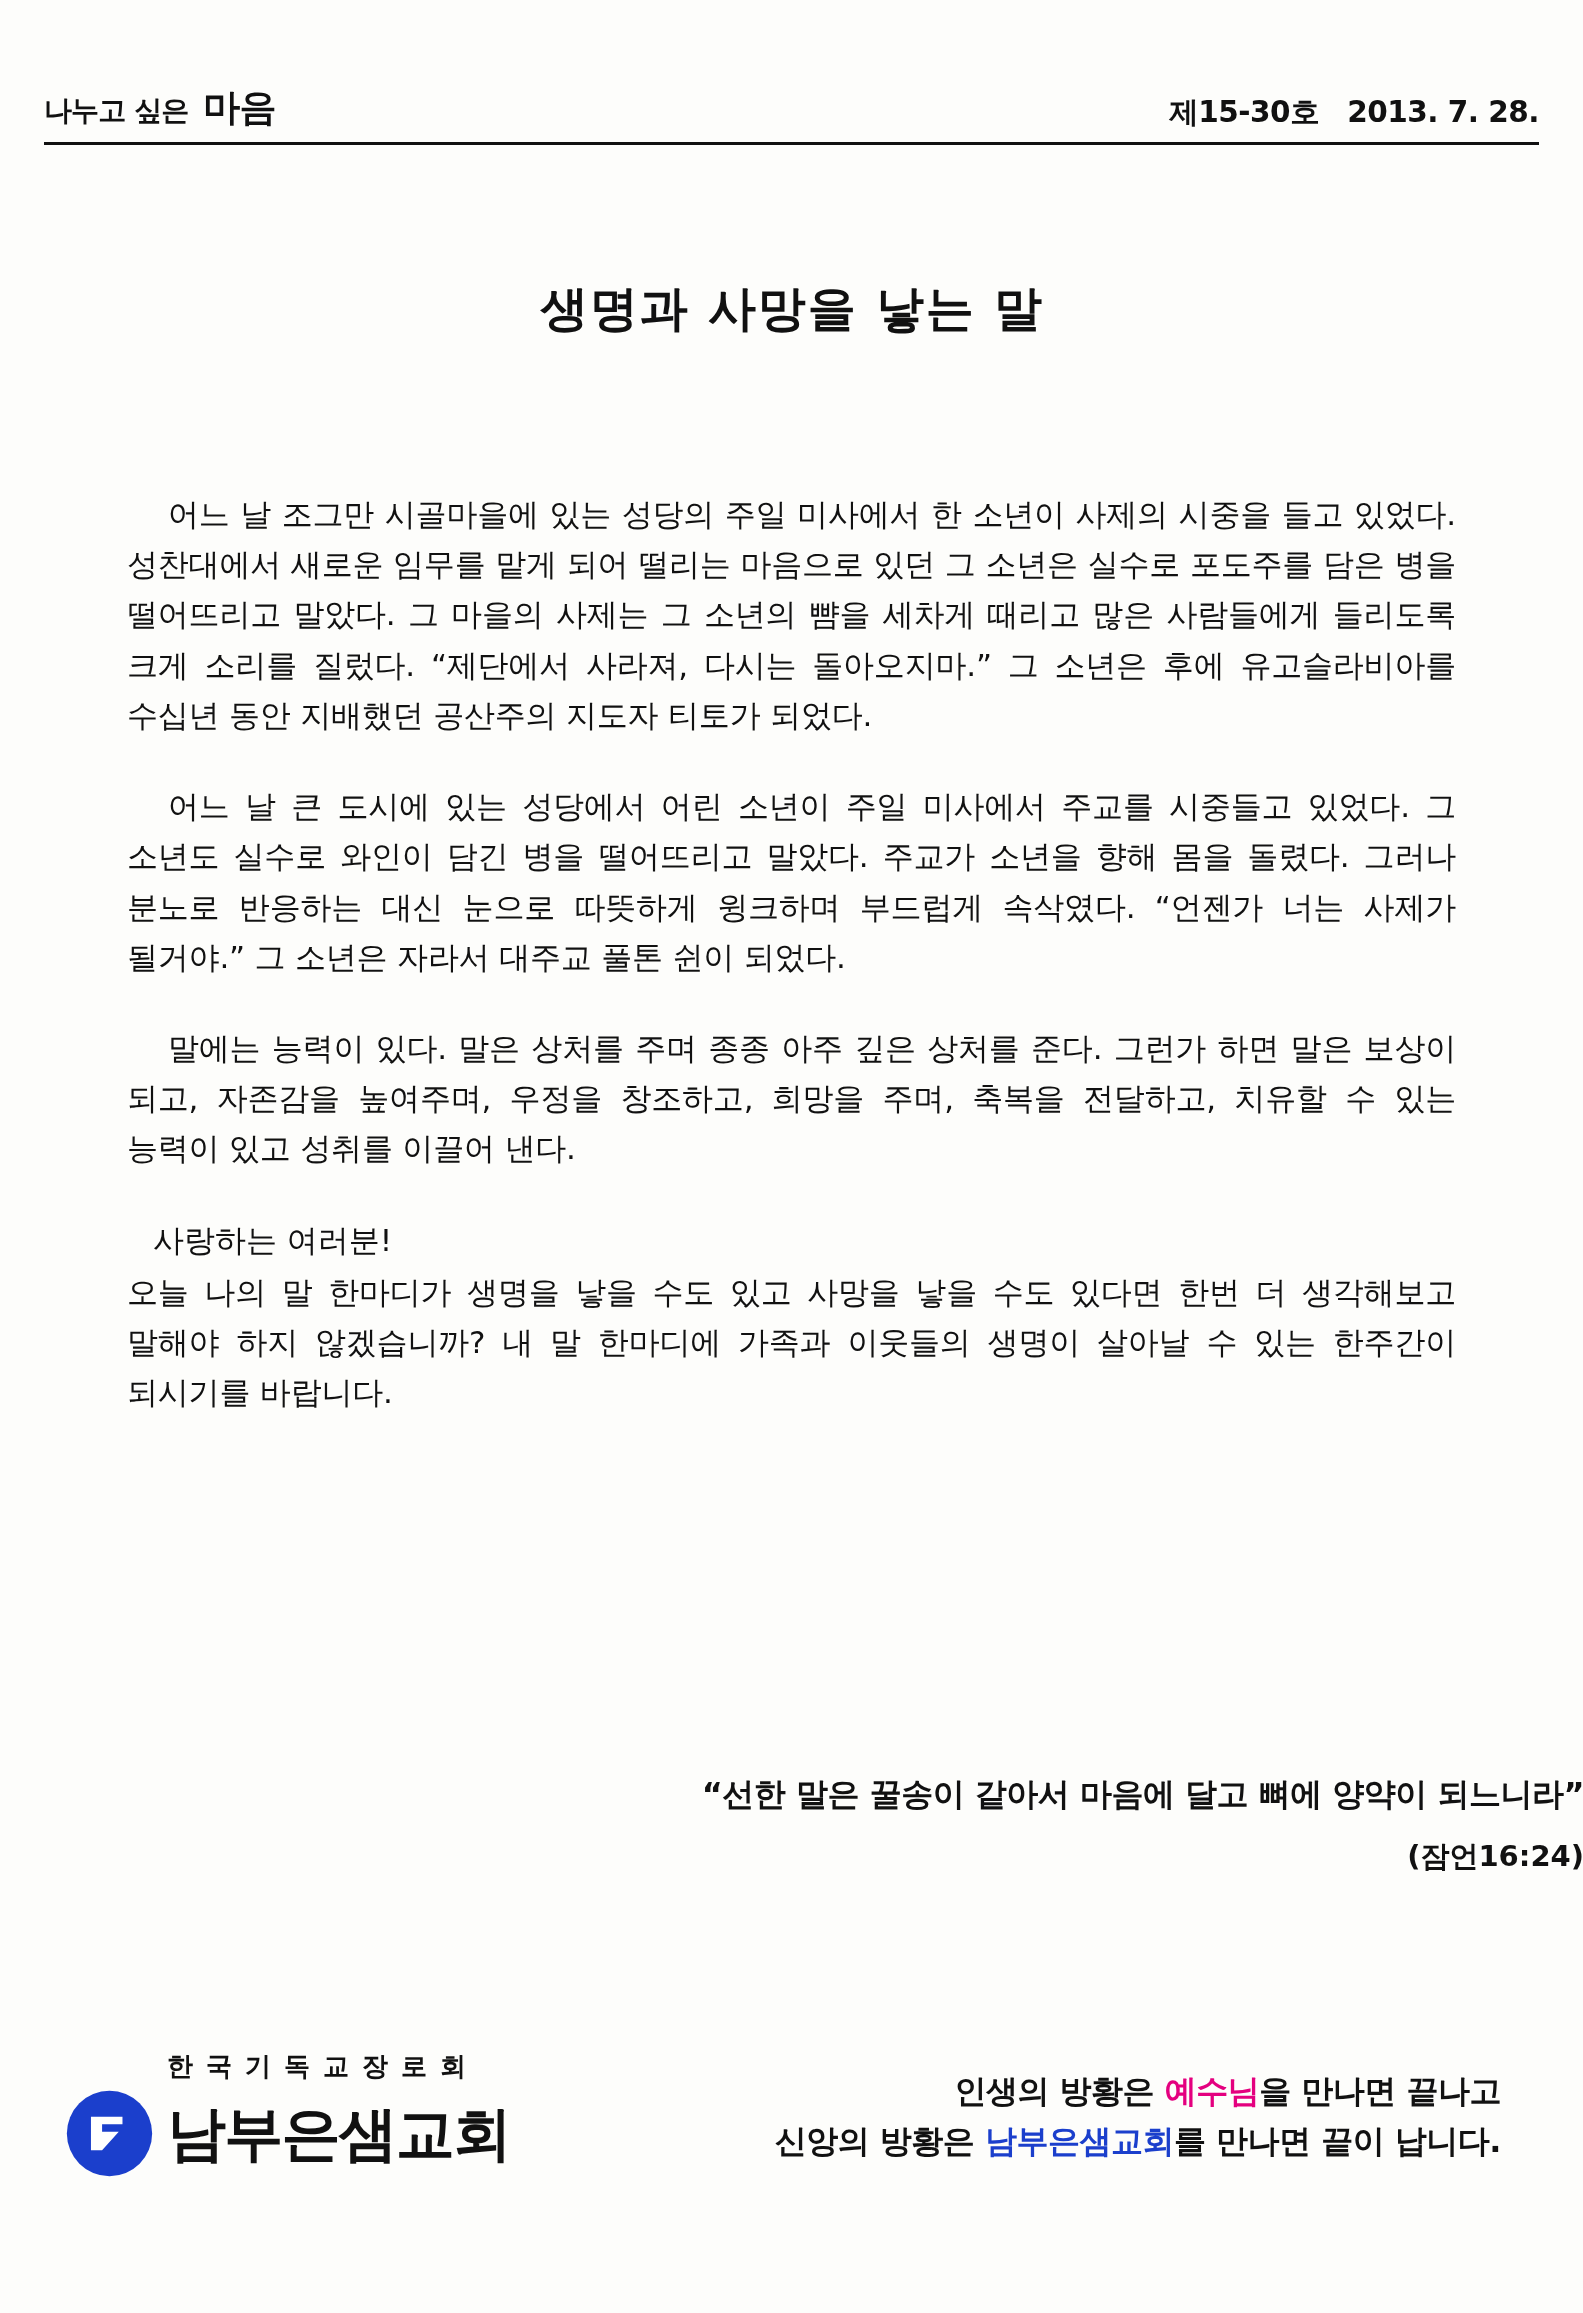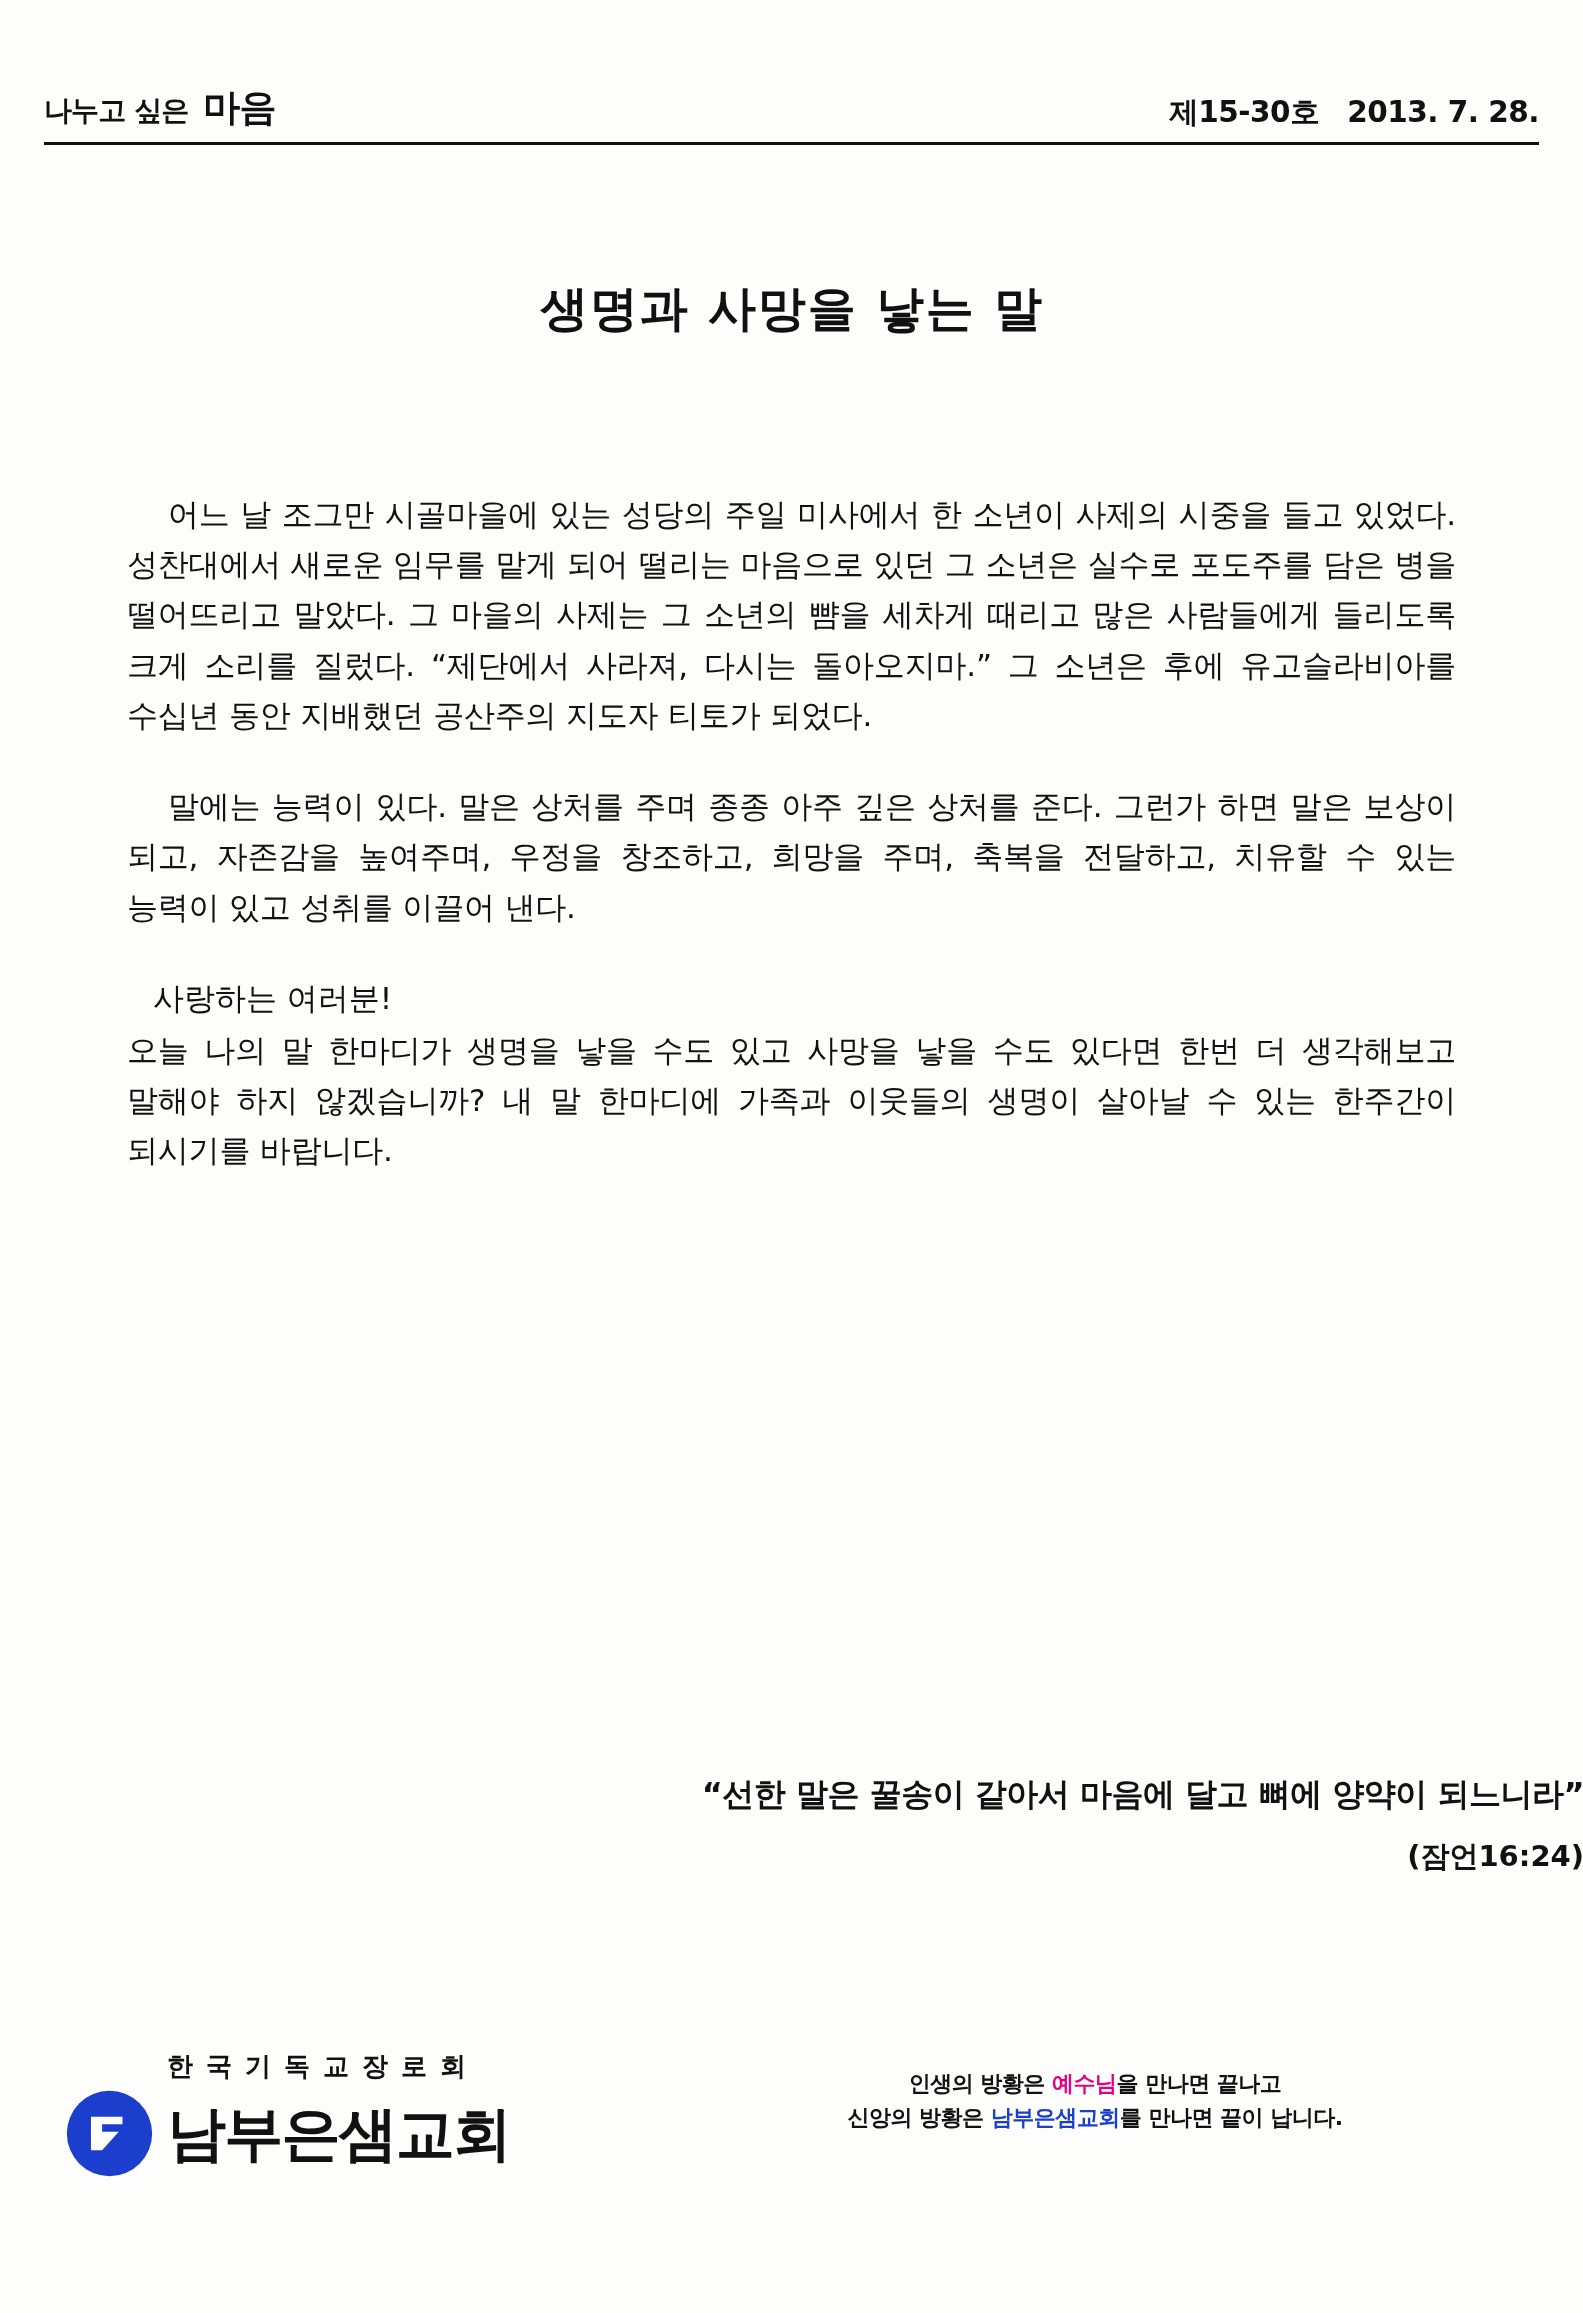--- a/index.html
+++ b/index.html
@@ -158,22 +158,22 @@
     font-size: 59px;
     font-weight: 800;
     letter-spacing: -1.8px;
     line-height: 1;
   }
   .tagline {
     position: absolute;
     right: 83px;
     top: 37px;
     width: 812px;
-    text-align: center;
-    font-size: 22px;
+    text-align: right;
+    font-size: 32px;
     font-weight: 700;
     line-height: 1.55;
     letter-spacing: -0.5px;
   }
   .hl-pink { color: #e4007f; }
   .hl-blue { color: #1b3fcc; }
 </style>
 </head>
 <body>
 
@@ -187,20 +187,21 @@
     <div class="masthead-right">
       <span>제15-30호</span>
       <span>2013. 7. 28.</span>
     </div>
   </div>
 
   <div class="doc-title">생명과 사망을 낳는 말</div>
 
   <div class="body-wrap">
     <p class="para indent">어느 날 조그만 시골마을에 있는 성당의 주일 미사에서 한 소년이 사제의 시중을 들고 있었다. 성찬대에서 새로운 임무를 맡게 되어 떨리는 마음으로 있던 그 소년은 실수로 포도주를 담은 병을 떨어뜨리고 말았다. 그 마을의 사제는 그 소년의 뺨을 세차게 때리고 많은 사람들에게 들리도록 크게 소리를 질렀다. “제단에서 사라져, 다시는 돌아오지마.” 그 소년은 후에 유고슬라비아를 수십년 동안 지배했던 공산주의 지도자 티토가 되었다.</p>
+    <p class="para indent">어느 날 큰 도시에 있는 성당에서 어린 소년이 주일 미사에서 주교를 시중들고 있었다. 그 소년도 실수로 와인이 담긴 병을 떨어뜨리고 말았다. 주교가 소년을 향해 몸을 돌렸다. 그러나 분노로 반응하는 대신 눈으로 따뜻하게 윙크하며 부드럽게 속삭였다. “언젠가 너는 사제가 될거야.” 그 소년은 자라서 대주교 풀톤 쉰이 되었다.</p>
     <p class="para indent">말에는 능력이 있다. 말은 상처를 주며 종종 아주 깊은 상처를 준다. 그런가 하면 말은 보상이 되고, 자존감을 높여주며, 우정을 창조하고, 희망을 주며, 축복을 전달하고, 치유할 수 있는 능력이 있고 성취를 이끌어 낸다.</p>
 
     <div class="closing-block">
       <p class="closing-greeting">사랑하는 여러분!</p>
       <p class="para last">오늘 나의 말 한마디가 생명을 낳을 수도 있고 사망을 낳을 수도 있다면 한번 더 생각해보고 말해야 하지 않겠습니까? 내 말 한마디에 가족과 이웃들의 생명이 살아날 수 있는 한주간이 되시기를 바랍니다.</p>
     </div>
   </div>
 
   <div class="verse">
     <div class="verse-text">“선한 말은 꿀송이 같아서 마음에 달고 뼈에 양약이 되느니라”</div>

